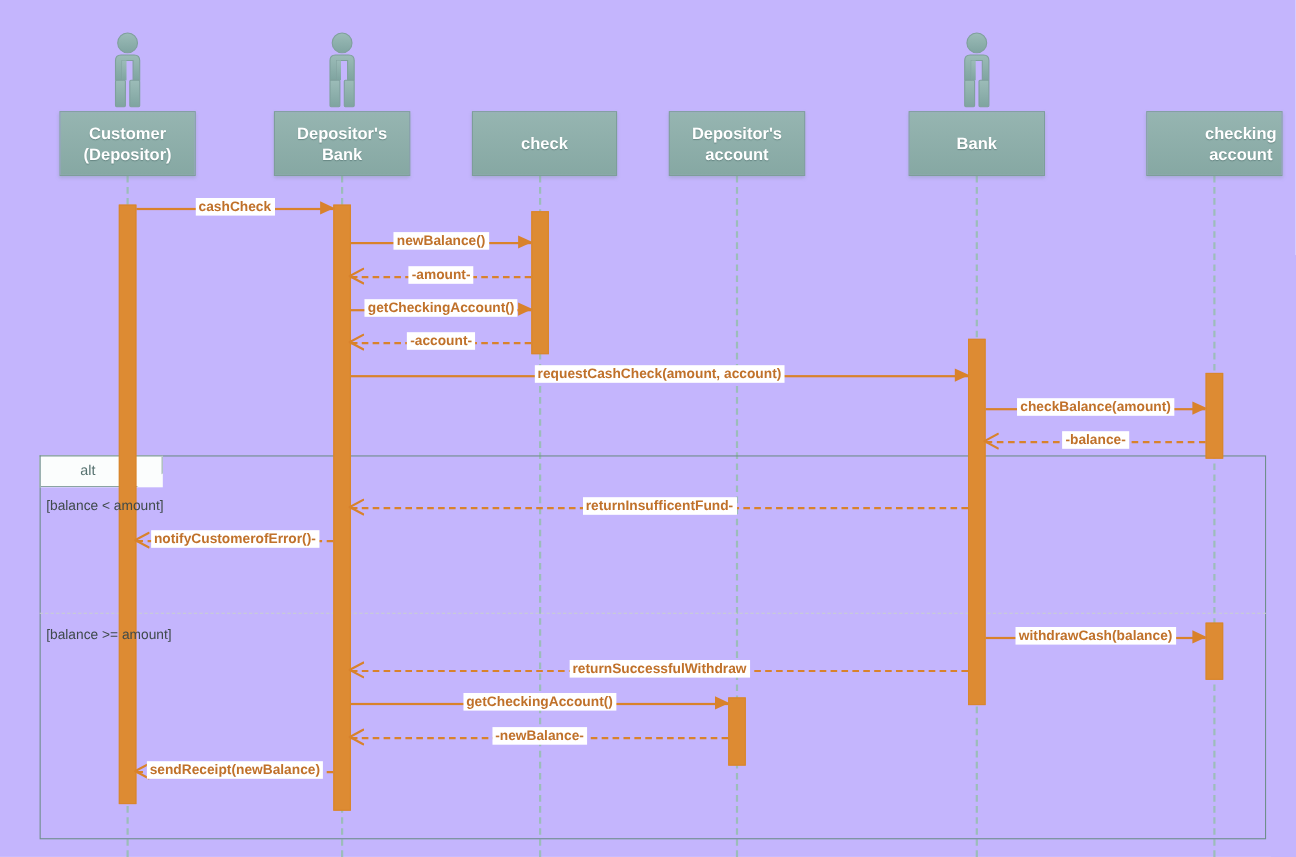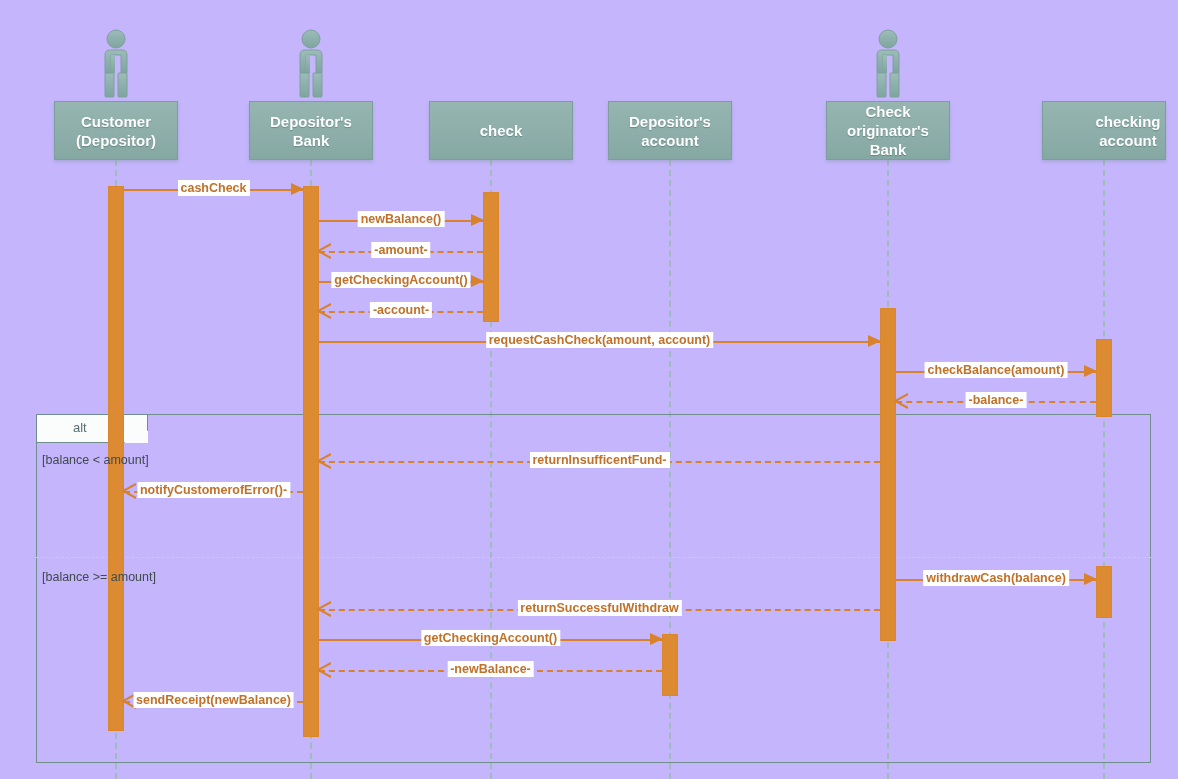--- a/index.html
+++ b/index.html
@@ -197,21 +197,21 @@
         <rect x="26" y="45" width="9" height="24" rx="1" fill="url(#ag)" stroke="#7fa09c" stroke-width="1"></rect>
       </svg>
     </div>
     <div class="head-box" style="left: 249px; top: 101px; width: 124px; height: 59px;">
       <div>
         <span>Depositor's</span>
         <span>Bank</span>
       </div>
     </div>
     <div class="lifeline-dash" style="left: 490px;"></div>
-    <div class="head-box" style="left: 429px; top: 101px; width: 144px; height: 59px;">
+    <div class="head-box" style="left: 429px; top: 101px; width: 132px; height: 59px;">
       <div>
         <span>check</span>
       </div>
     </div>
     <div class="lifeline-dash" style="left: 669px;"></div>
     <div class="head-box" style="left: 608px; top: 101px; width: 124px; height: 59px;">
       <div>
         <span>Depositor's</span>
         <span>account</span>
       </div>
@@ -227,21 +227,20 @@
         </defs>
         <circle cx="24" cy="11" r="9" fill="url(#ag)" stroke="#7fa09c" stroke-width="1"></circle>
         <path d="M13 27 q0-5 5-5 h12 q5 0 5 5 v18 h-6 v-18 h-10 v18 h-6 z" fill="url(#ag)" stroke="#7fa09c" stroke-width="1"></path>
         <rect x="19" y="27" width="4" height="18" fill="url(#ag)"></rect>
         <rect x="13" y="45" width="9" height="24" rx="1" fill="url(#ag)" stroke="#7fa09c" stroke-width="1"></rect>
         <rect x="26" y="45" width="9" height="24" rx="1" fill="url(#ag)" stroke="#7fa09c" stroke-width="1"></rect>
       </svg>
     </div>
     <div class="head-box" style="left: 826px; top: 101px; width: 124px; height: 59px;">
       <div>
-        <span>Check originator's</span>
         <span>Bank</span>
       </div>
     </div>
     <div class="lifeline-dash" style="left: 1103px;"></div>
     <div class="head-box" style="left: 1042px; top: 101px; width: 124px; height: 59px; padding-left: 48px;">
       <div>
         <span>checking</span>
         <span>account</span>
       </div>
     </div>

